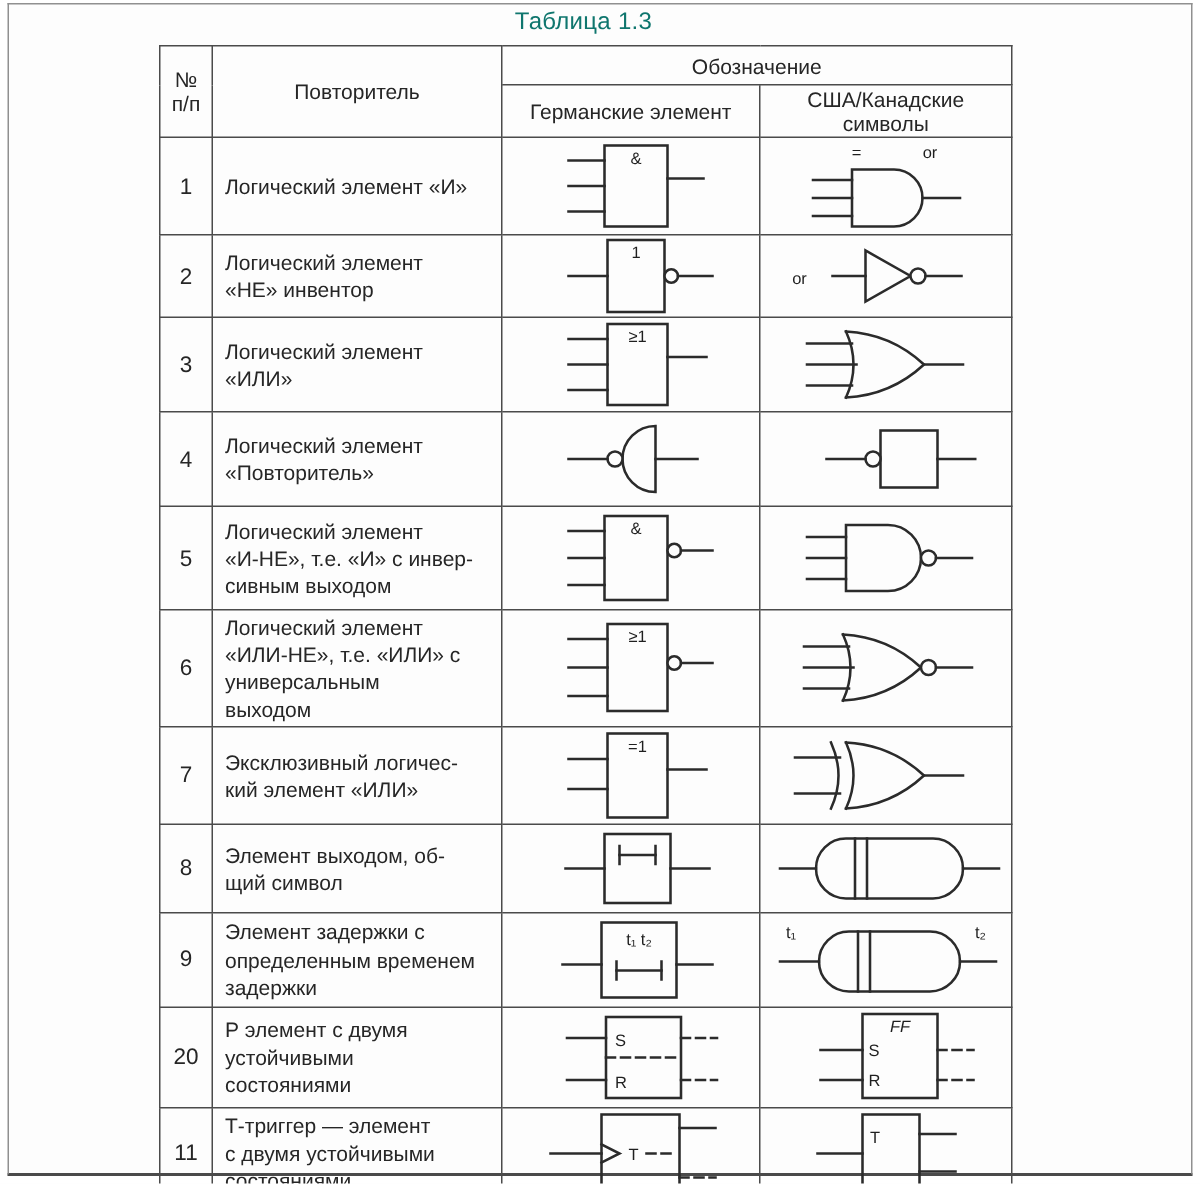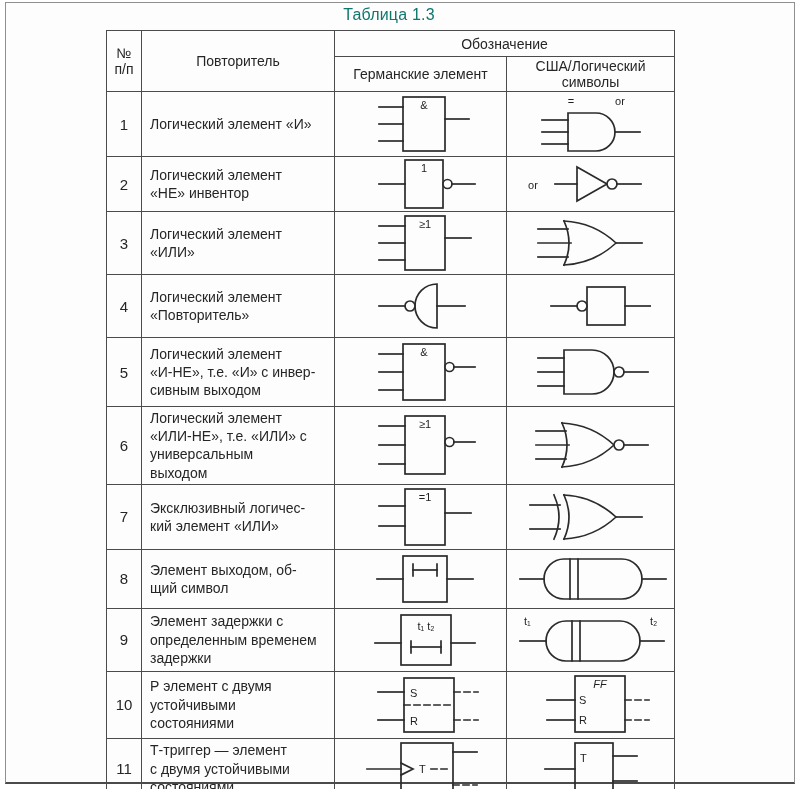--- a/index.html
+++ b/index.html
@@ -64,21 +64,21 @@
     <tr style="height:26px">
       <th rowspan="2">
         <div>№</div>
         <div>п/п</div>
       </th>
       <th rowspan="2">Повторитель</th>
       <th colspan="2">Обозначение</th>
     </tr>
     <tr style="height:24px">
       <th>Германские элемент</th>
-      <th>США/Логический символы</th>
+      <th>США/Канадские символы</th>
     </tr>
   </thead>
   <tbody>
 
     <tr style="height:65px">
       <td class="num">1</td>
       <td class="name">Логический элемент «И»</td>
       <td class="sym">
         <svg width="112" height="62">
           <rect x="38" y="4" width="42" height="54"></rect>
@@ -305,21 +305,21 @@
           <path d="M58,11 H112 A20,20 0 0 1 112,51 H58 A20,20 0 0 1 58,11 Z"></path>
           <line x1="64" y1="11" x2="64" y2="51"></line>
             <line x1="72" y1="11" x2="72" y2="51"></line>
           <line x1="12" y1="31" x2="38" y2="31"></line>
           <line x1="132" y1="31" x2="156" y2="31"></line>
         </svg>
       </td>
     </tr>
 
     <tr style="height:67px">
-      <td class="num">10</td>
+      <td class="num">20</td>
       <td class="name">Р элемент с двумя
 устойчивыми
 состояниями</td>
       <td class="sym">
         <svg width="126" height="66">
           <rect x="46" y="6" width="50" height="54"></rect>
           <line class="dash" x1="46" y1="33" x2="96" y2="33"></line>
           <text x="52" y="25">S</text>
           <text x="52" y="53">R</text>
           <line x1="20" y1="20" x2="46" y2="20"></line>

